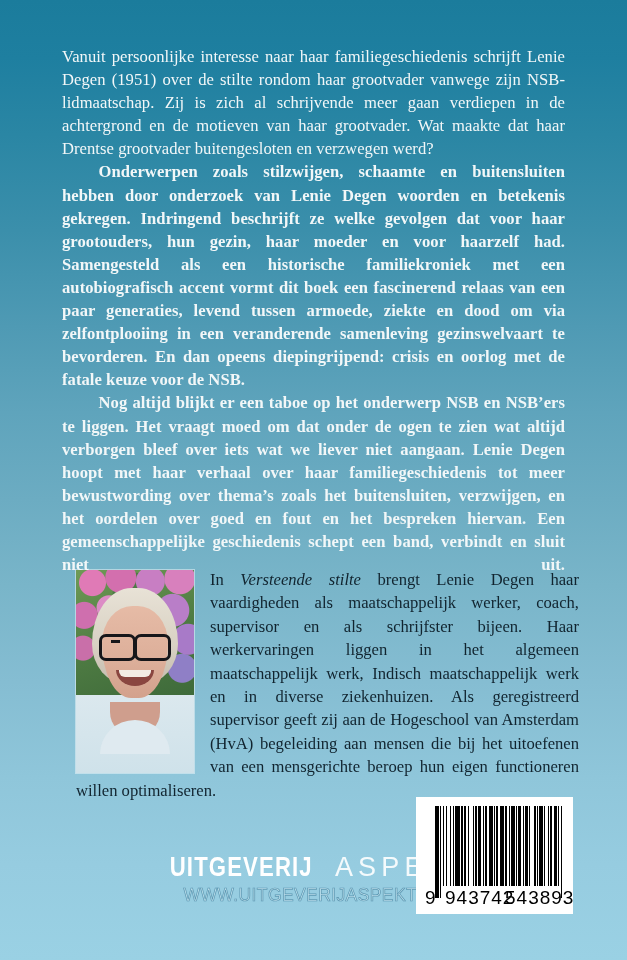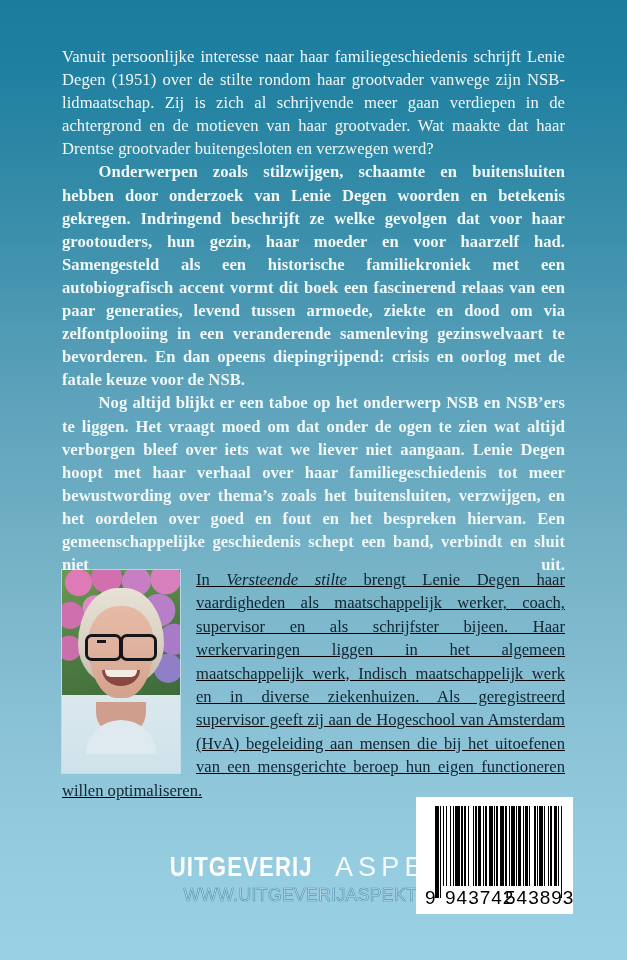--- a/index.html
+++ b/index.html
@@ -50,24 +50,23 @@
   .blurb p + p { text-indent: 2.2em; font-weight: bold; }
   .blurb p:last-child:after {
     content: "";
     display: inline-block;
     width: 100%;
   }
 
   
   .bio-block {
     position: absolute;
-    left: 62px;
+    left: 76px;
     top: 568px;
     width: 503px;
-    text-decoration: underline;
   }
   .author-photo {
     float: left;
     width: 118px;
     height: 203px;
     margin: 2px 16px 4px 0;
     position: relative;
     overflow: hidden;
     background: #cfd8d0;
     box-shadow: 0 0 0 1px rgba(255,255,255,0.45);

